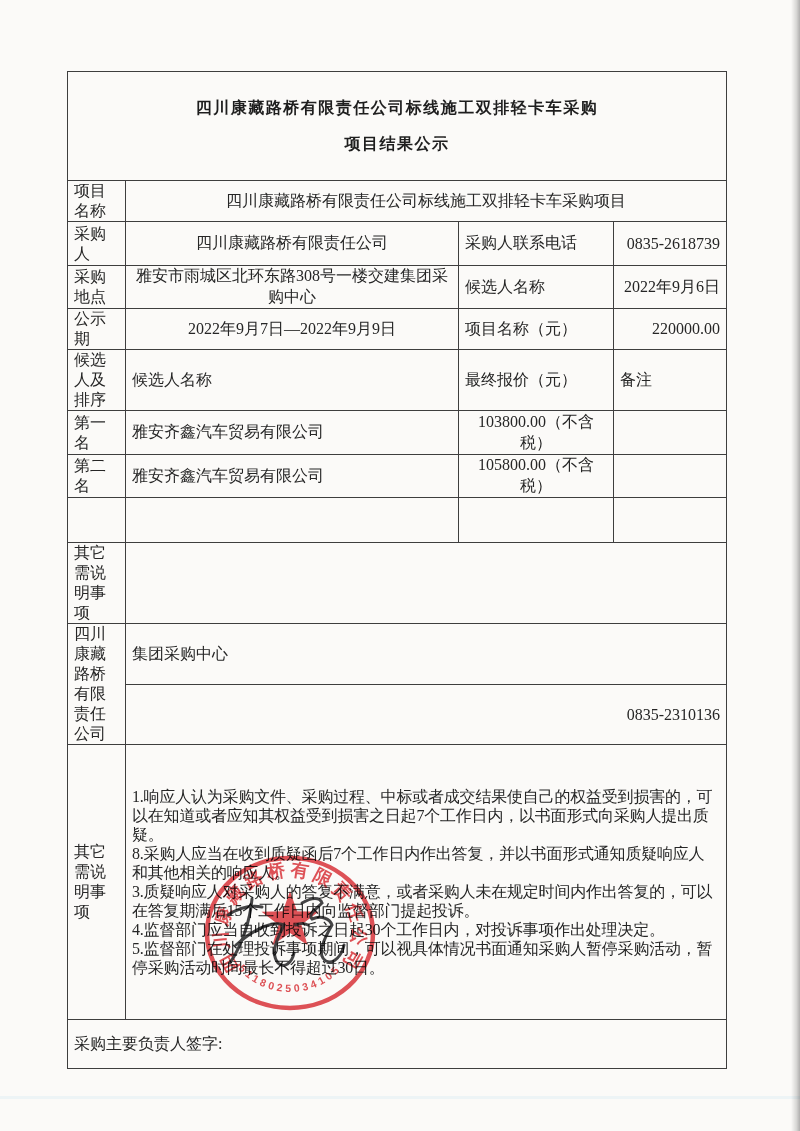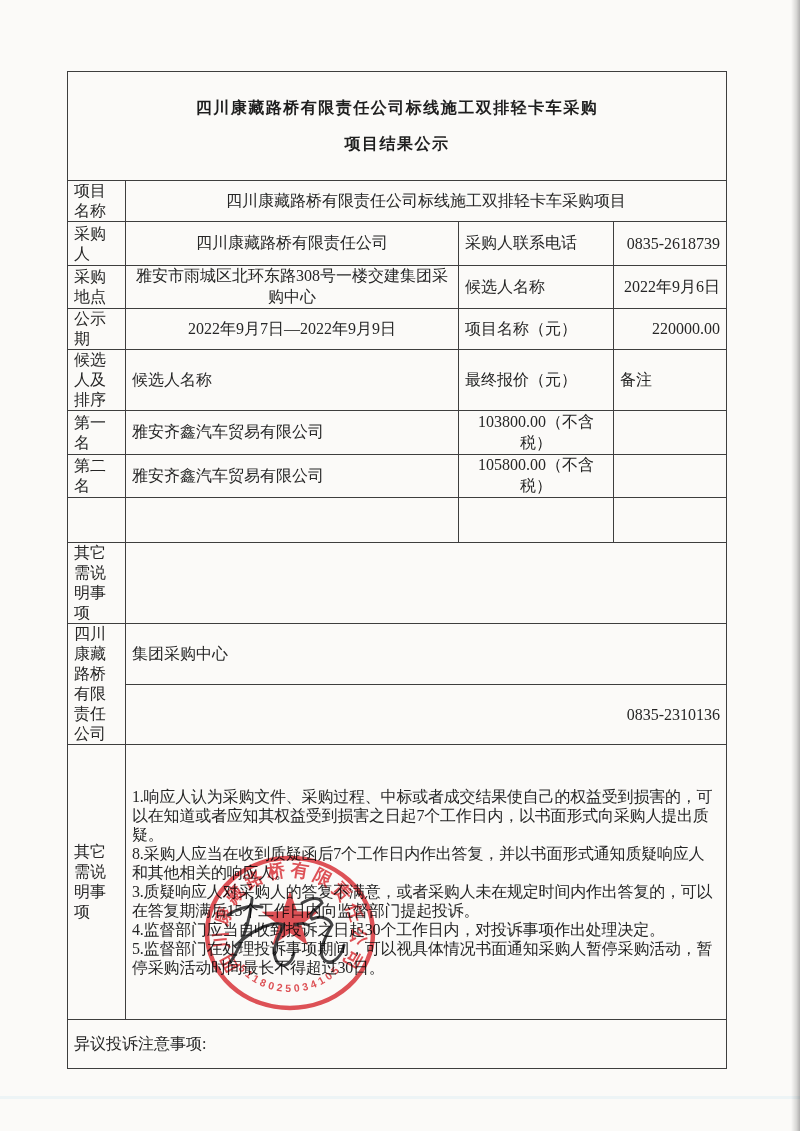--- a/index.html
+++ b/index.html
@@ -142,21 +142,21 @@
         <div>1.响应人认为采购文件、采购过程、中标或者成交结果使自己的权益受到损害的，可以在知道或者应知其权益受到损害之日起7个工作日内，以书面形式向采购人提出质疑。</div>
         <div>8.采购人应当在收到质疑函后7个工作日内作出答复，并以书面形式通知质疑响应人和其他相关的响应人。</div>
         <div>3.质疑响应人对采购人的答复不满意，或者采购人未在规定时间内作出答复的，可以在答复期满后15个工作日内向监督部门提起投诉。</div>
         <div>4.监督部门应当自收到投诉之日起30个工作日内，对投诉事项作出处理决定。</div>
         <div>5.监督部门在处理投诉事项期间，可以视具体情况书面通知采购人暂停采购活动，暂停采购活动时间最长不得超过30日。</div>
       </td>
     </tr>
 
     <tr style="height:49px">
       <td class="sig-cell" colspan="4">
-        <span>异议投诉注意事项:</span>
+        <span>采购主要负责人签字:</span>
       </td>
     </tr>
   </tbody>
     </table>
 
   <div class="seal-wrap">
     <svg width="184" height="162" viewBox="0 0 184 162" xmlns="http://www.w3.org/2000/svg">
       <defs>
         <path id="sealTopArc" d="M 39.7,114.3 A 63,57 0 1 1 140.3,114.3" fill="none"></path>
         <path id="sealBottomArc" d="M 32.6,107.7 A 65,59 0 0 0 147.4,107.7" fill="none"></path>

